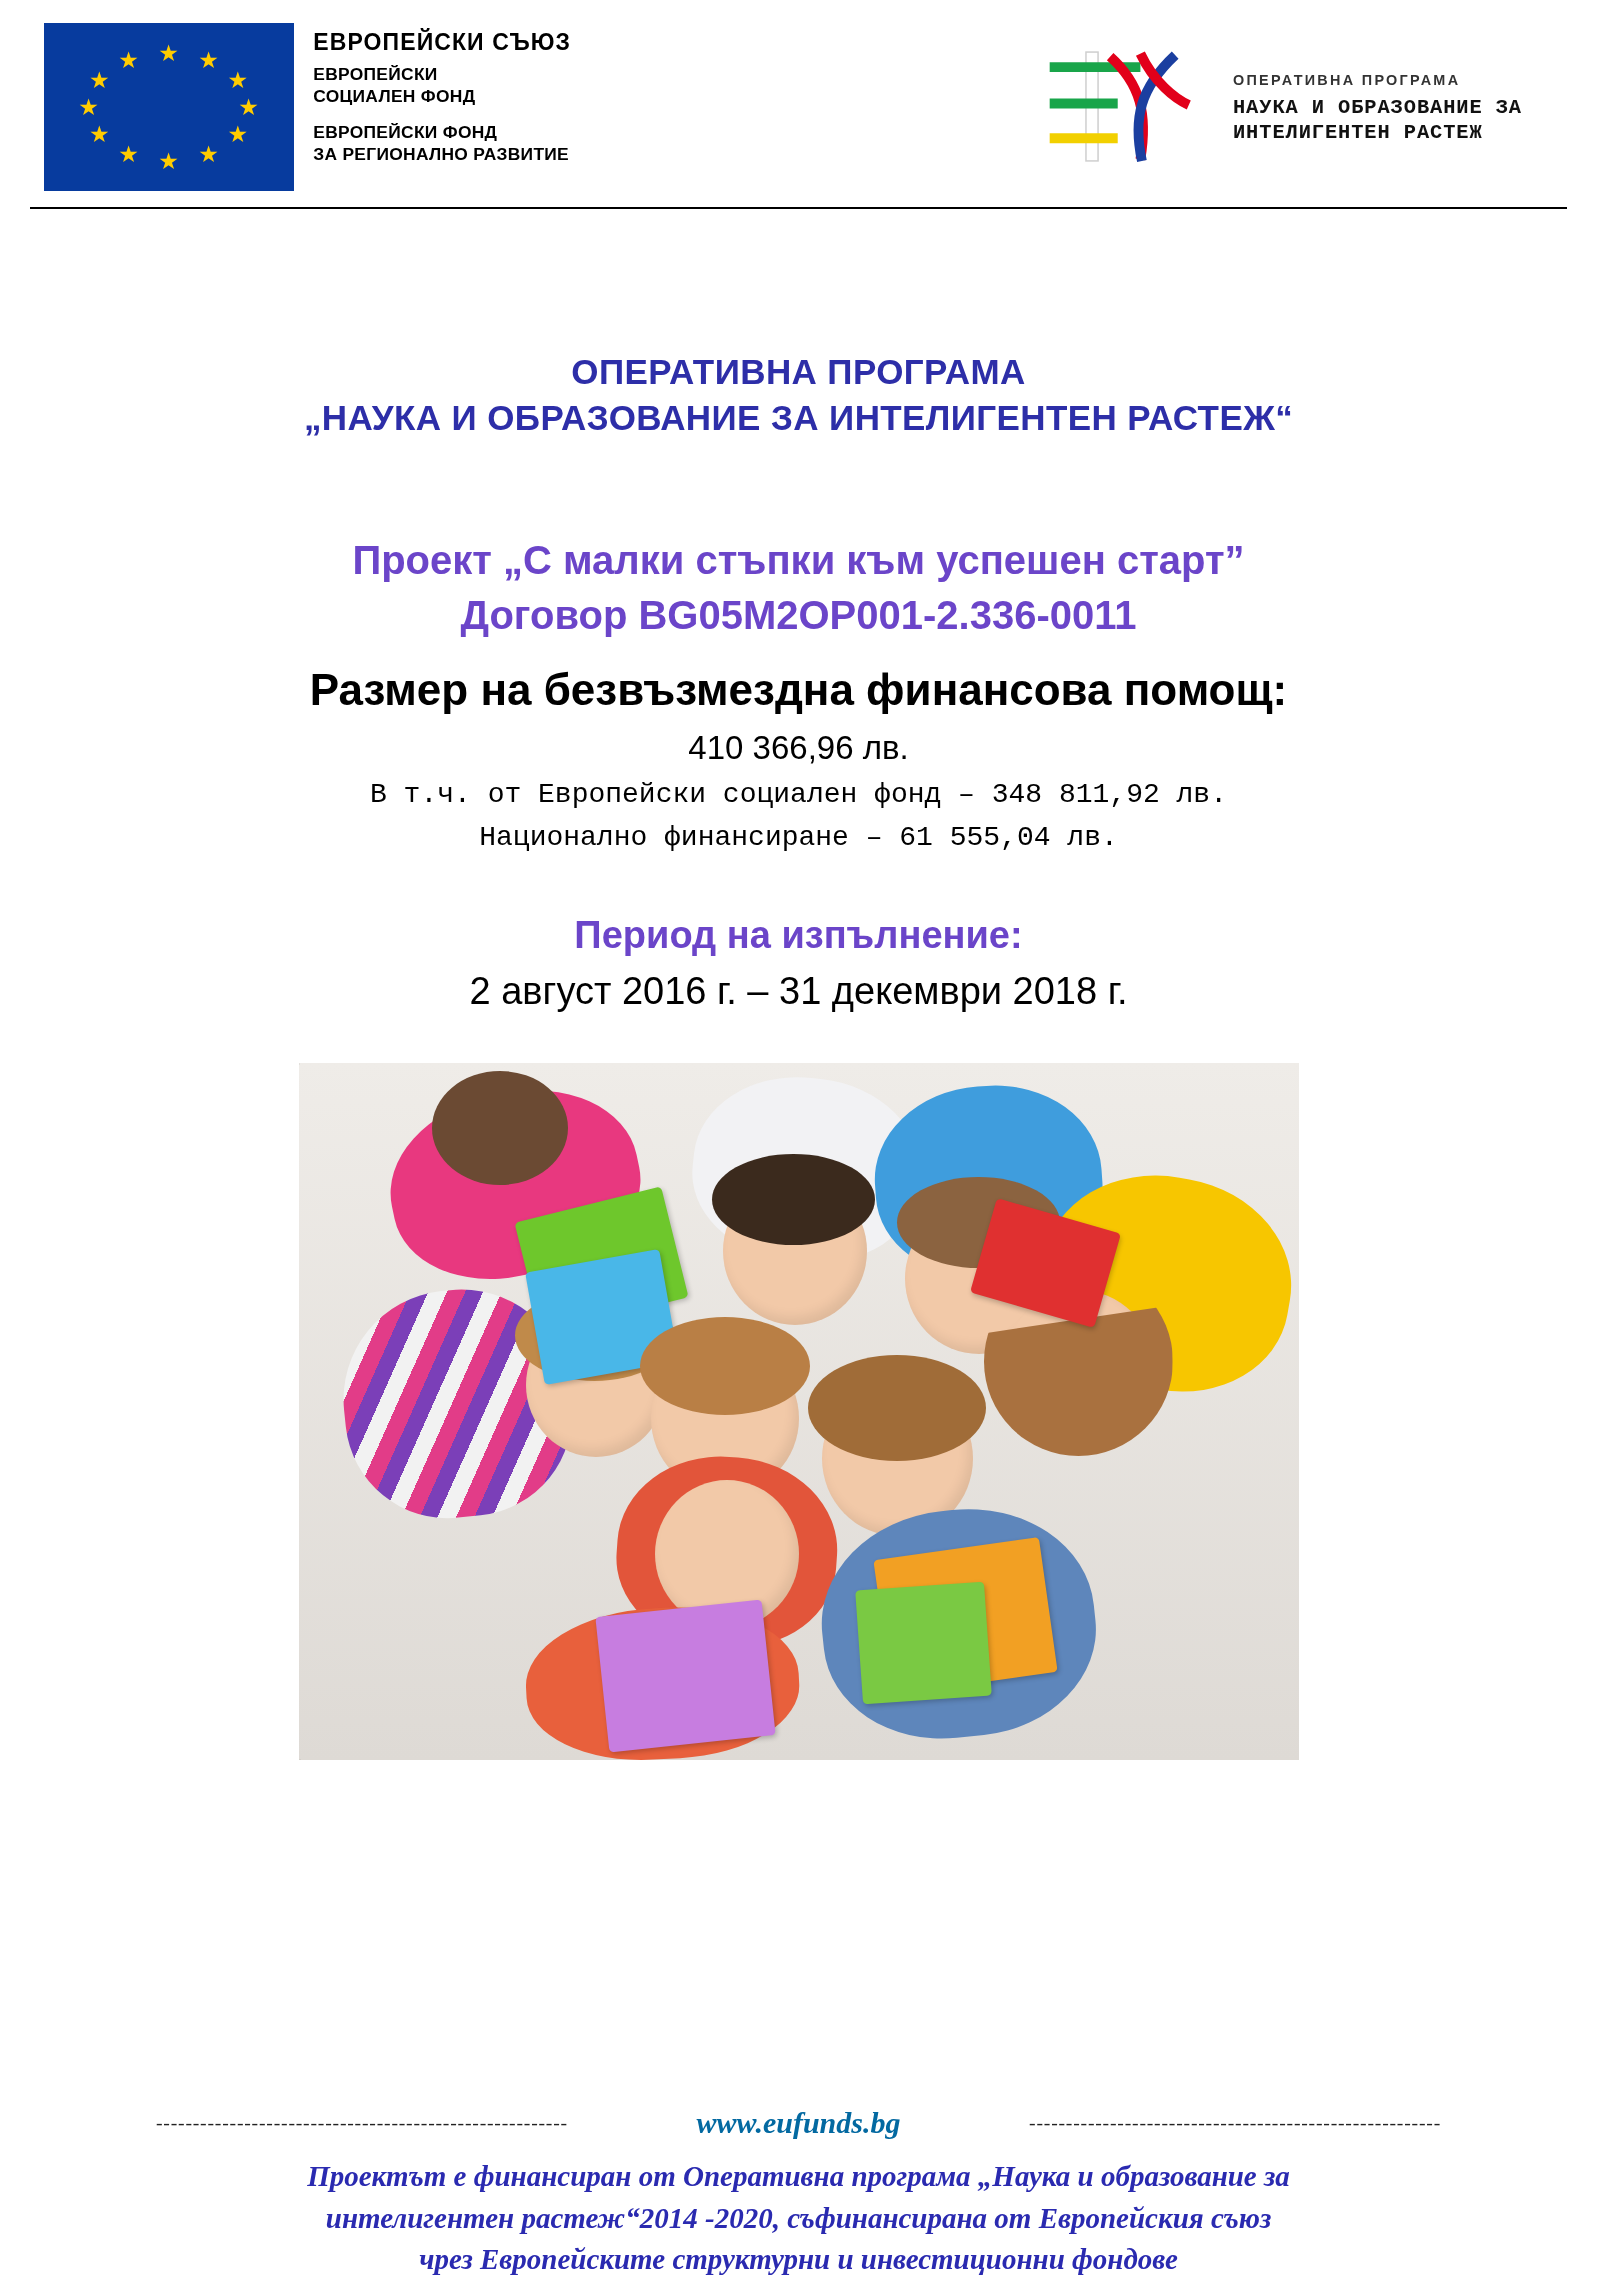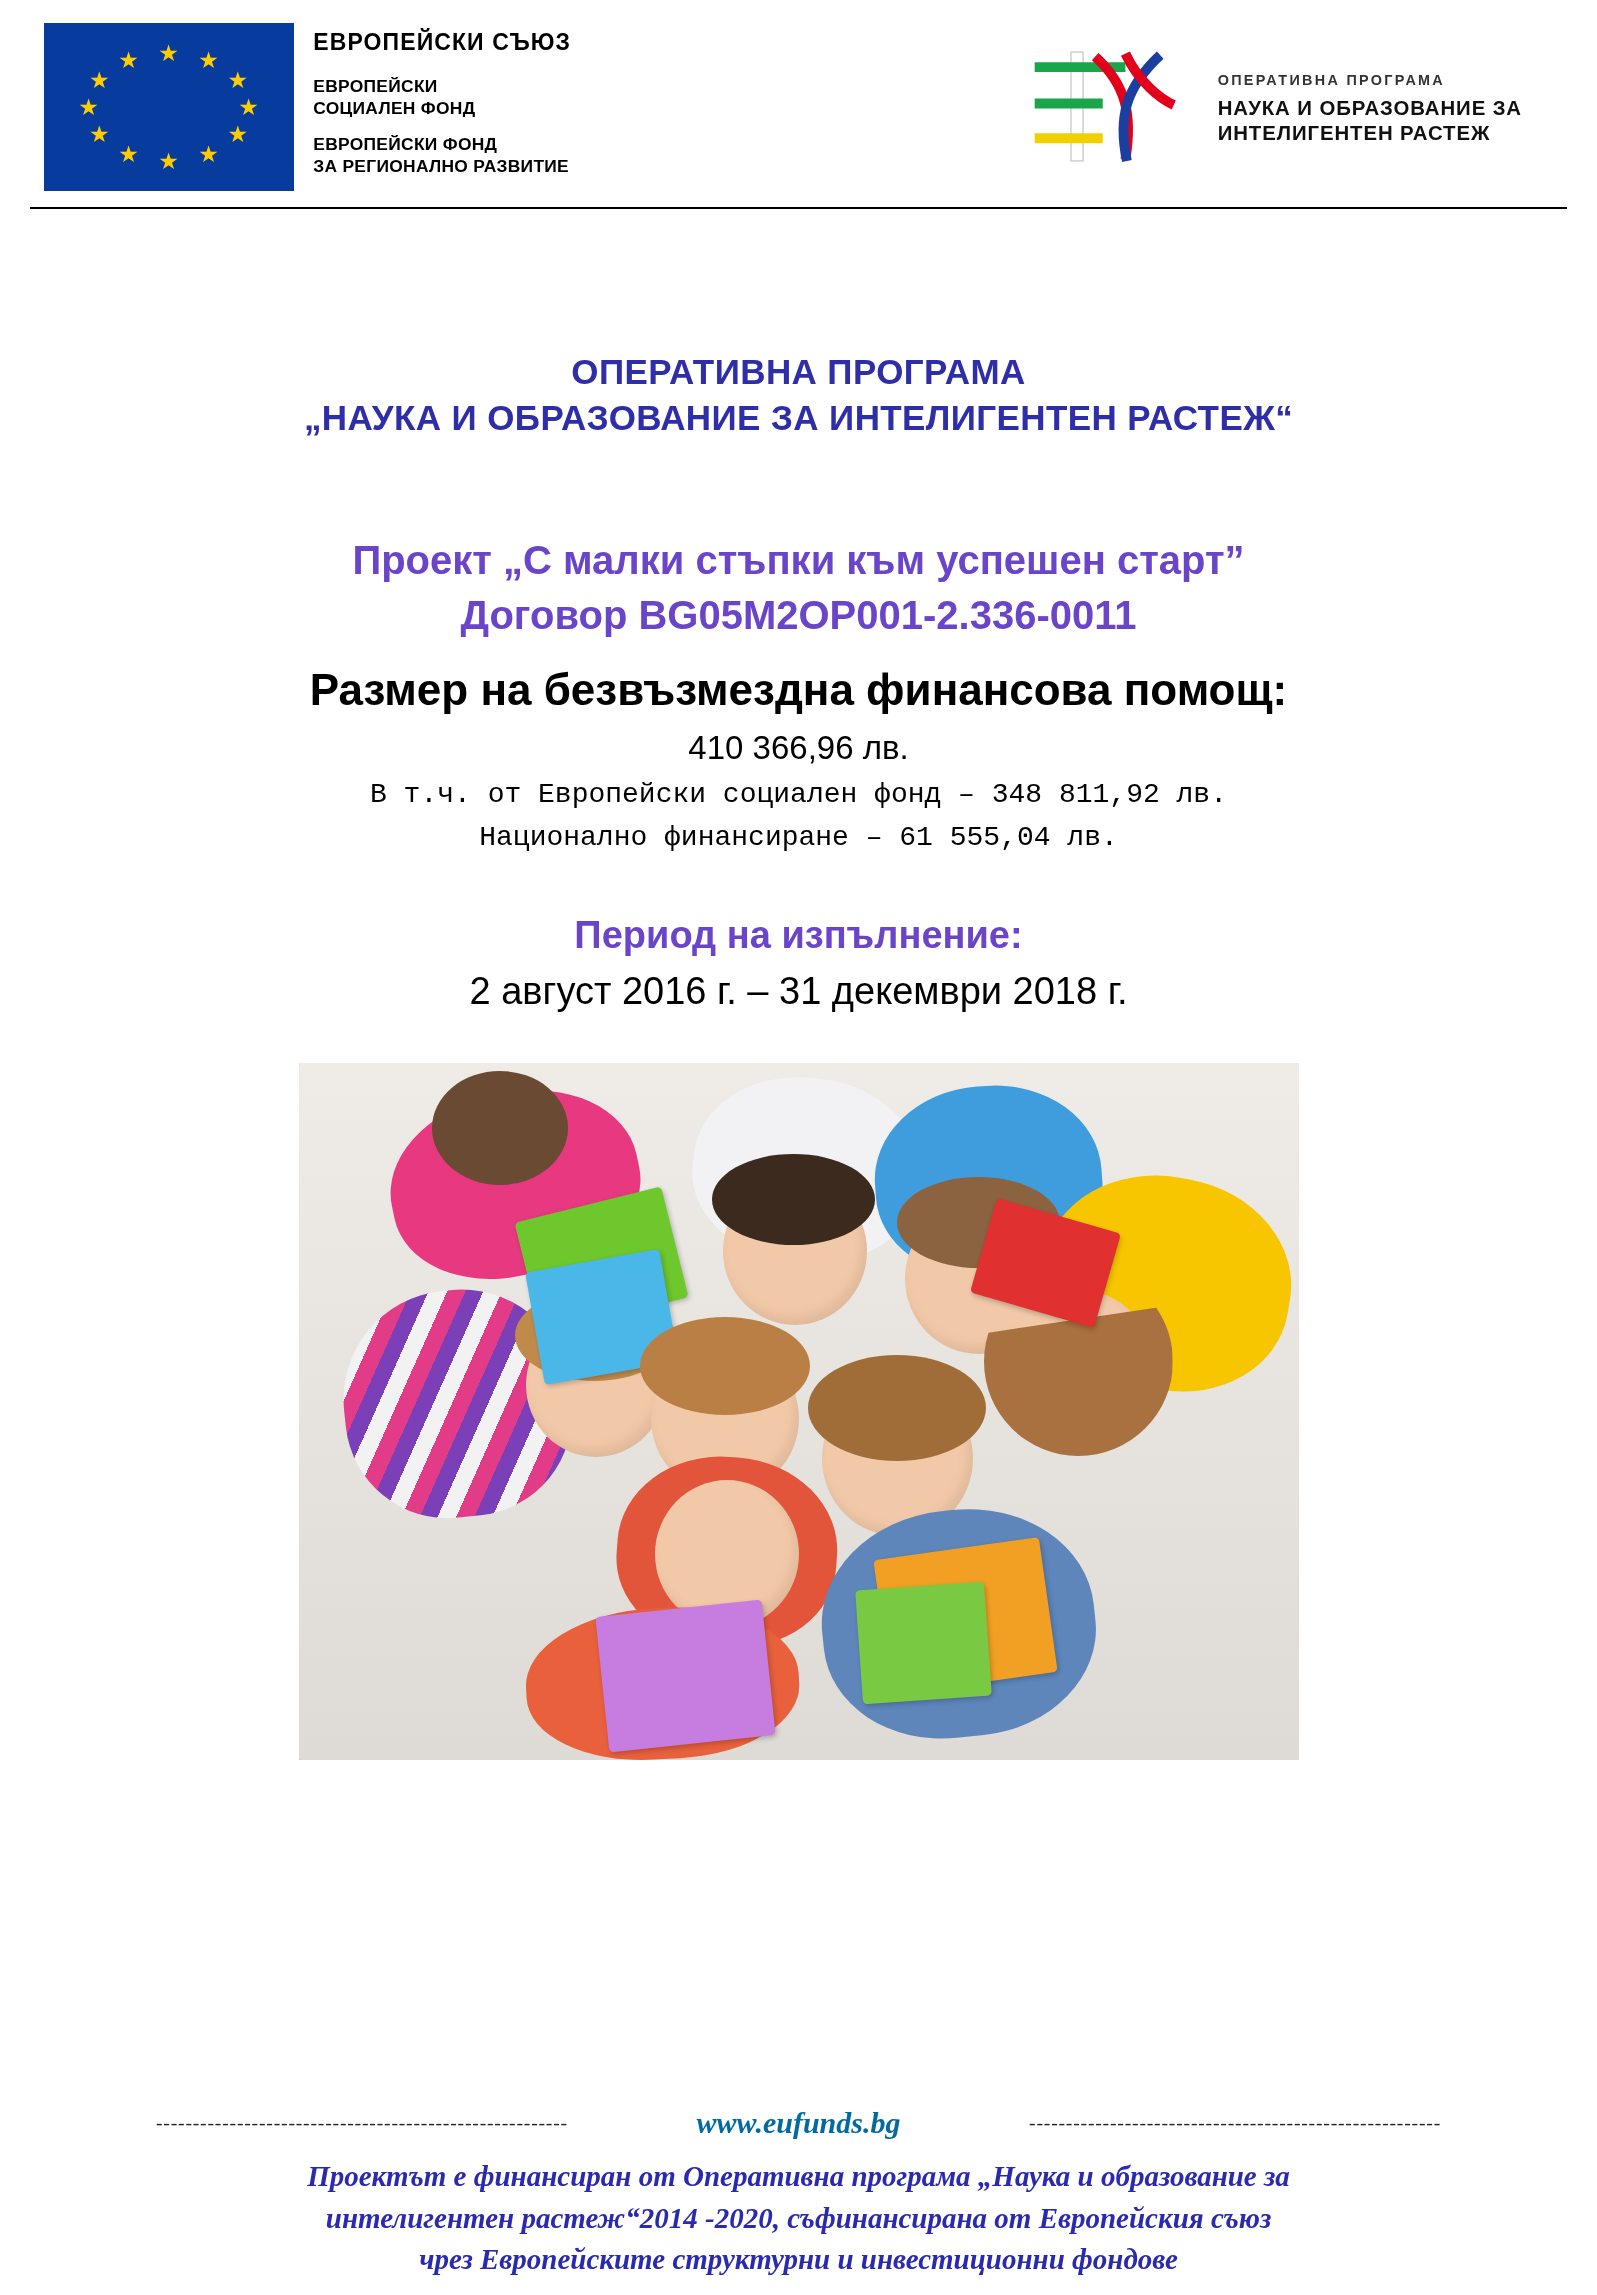--- a/index.html
+++ b/index.html
@@ -51,21 +51,21 @@
     transform: translate(-50%, -50%);
   }
   .eu-text {
     padding-top: 6px;
   }
   .eu-title {
     font-size: 23px;
     font-weight: bold;
     letter-spacing: 1.1px;
     color: #000;
-    margin-bottom: 19px;
+    margin-bottom: 7px;
   }
   .eu-sub {
     font-size: 17.4px;
     font-weight: bold;
     line-height: 1.28;
     color: #000;
     letter-spacing: 0.3px;
     margin-bottom: 13.6px;
   }
 
@@ -92,20 +92,21 @@
     color: #333;
     margin-bottom: 7.6px;
     font-weight: bold;
   }
   .op-line2 {
     font-size: 20.4px;
     font-weight: bold;
     letter-spacing: 0.9px;
     color: #111;
     line-height: 1.22;
+    font-family: Liberation Mono, monospace;
   }
 
   .header-rule {
     position: absolute;
     left: 30px;
     right: 30px;
     bottom: 10.6px;
     height: 2.3px;
     background: #000;
   }

